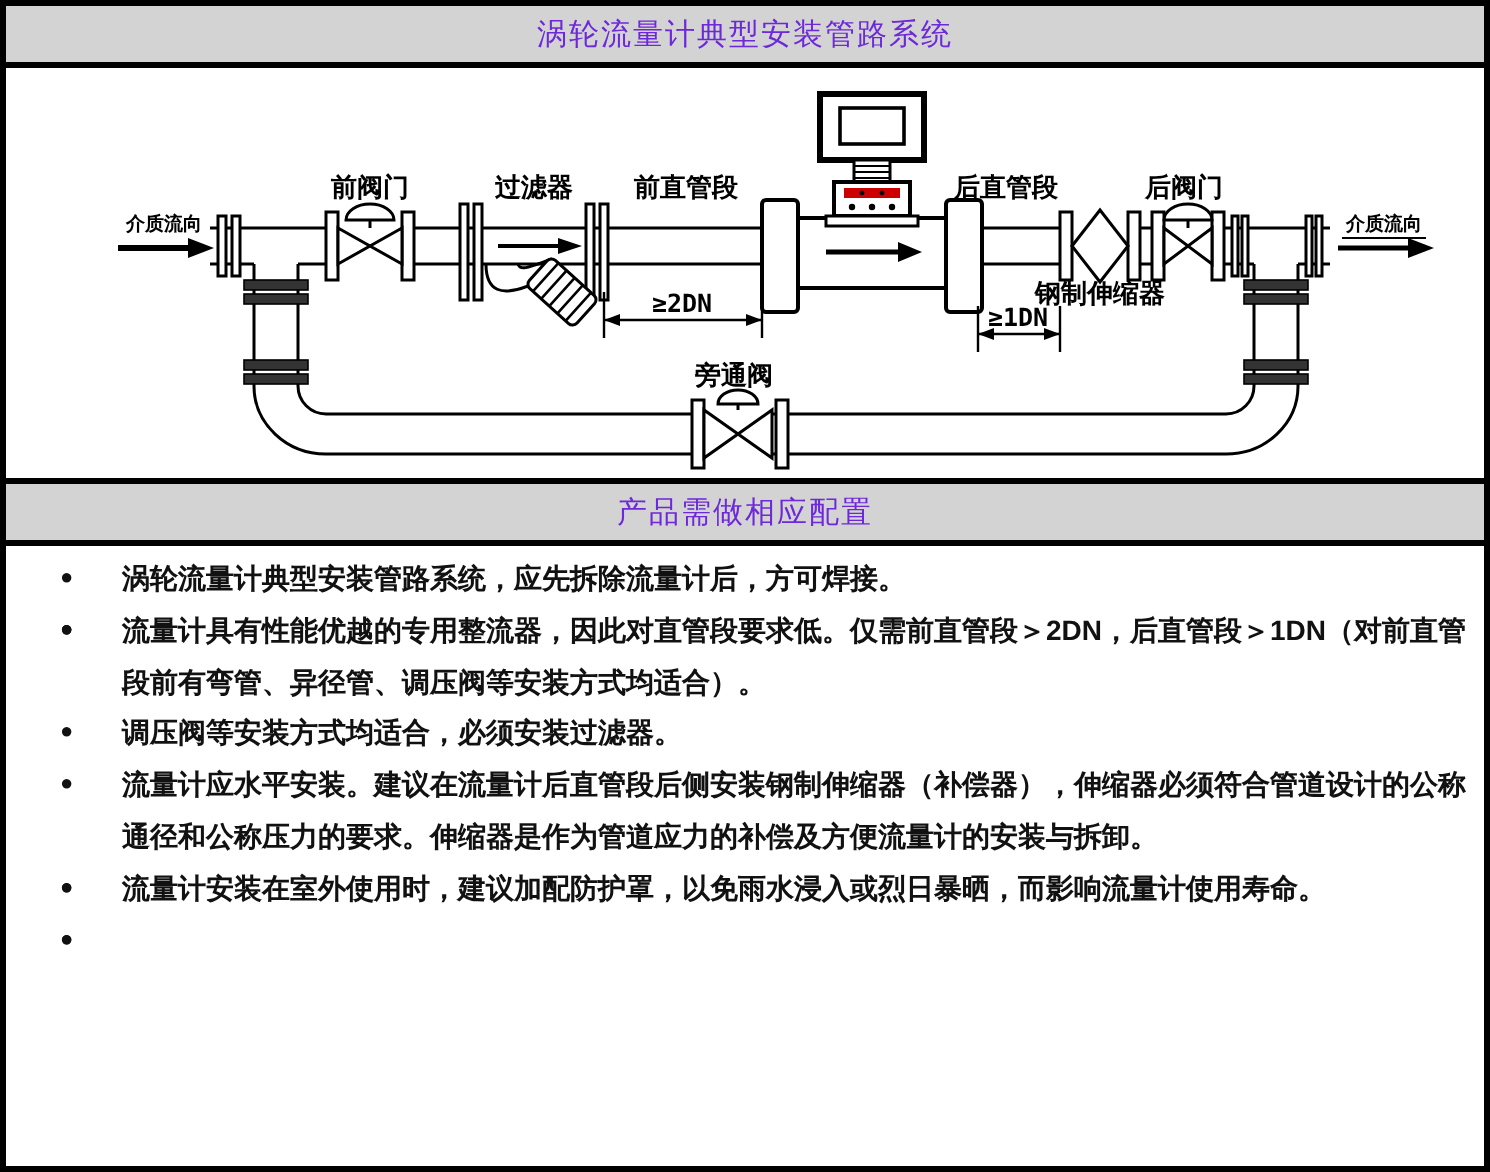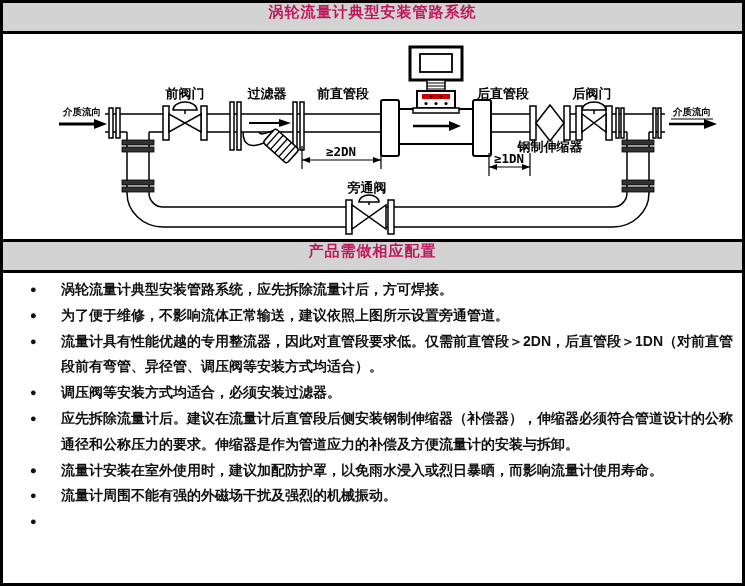--- a/index.html
+++ b/index.html
@@ -4,22 +4,22 @@
 <style>
   html,body{margin:0;padding:0;background:#fff;}
   .frame{
     width:745px;height:586px;box-sizing:border-box;
     border:3px solid #000;
     font-family:"Liberation Sans","DejaVu Sans",sans-serif;
     background:#fff;overflow:hidden;
   }
   .bar{
     height:28px;background:#d3d3d3;border-bottom:3px solid #000;
-    display:flex;align-items:flex-start;justify-content:center;
-    font-size:15px;font-weight:bold;color:#be185d;letter-spacing:1px;
+    display:flex;align-items:center;justify-content:center;
+    font-size:15px;font-weight:normal;color:#6d28d9;letter-spacing:1px;
   }
   .diagram{height:205px;border-bottom:3px solid #000;background:#fff;}
   .diagram svg{display:block;}
   .notes{padding:4px 6px 0 0;}
   .note{
     position:relative;padding-left:58px;font-size:14px;font-weight:bold;
     line-height:25.8px;color:#111;
   }
   .note .dot{position:absolute;left:27px;top:0;font-size:11px;}
   svg text{font-family:"Liberation Sans","DejaVu Sans",sans-serif;font-weight:bold;fill:#000;}
@@ -172,23 +172,23 @@
     </svg>
   </div>
 
   <div class="bar">
     <span>产品需做相应配置</span>
   </div>
 
   <div class="notes">
     <div class="note"><span class="dot">●</span><span>涡轮流量计典型安装管路系统，应先拆除流量计后，方可焊接。</span></div>
     <div class="note"><span class="dot">●</span></div>
-    <div class="note"><span class="dot">●</span><span>为了便于维修，不影响流体正常输送，建议依照上图所示设置旁通管道。</span></div>
+    <div class="note"><span class="dot">●</span></div>
     <div class="note"><span class="dot">●</span><span>流量计具有性能优越的专用整流器，因此对直管段要求低。仅需前直管段＞2DN，后直管段＞1DN（对前直管段前有弯管、异径管、调压阀等安装方式均适合）。</span></div>
     <div class="note"><span class="dot">●</span><span>调压阀等安装方式均适合，必须安装过滤器。</span></div>
-    <div class="note"><span class="dot">●</span><span>应先拆除流量计后。建议在流量计后直管段后侧安装钢制伸缩器（补偿器），伸缩器必须符合管道设计的公称通径和公称压力的要求。伸缩器是作为管道应力的补偿及方便流量计的安装与拆卸。</span></div>
+    <div class="note"><span class="dot">●</span><span>流量计应水平安装。建议在流量计后直管段后侧安装钢制伸缩器（补偿器），伸缩器必须符合管道设计的公称通径和公称压力的要求。伸缩器是作为管道应力的补偿及方便流量计的安装与拆卸。</span></div>
     <div class="note"><span class="dot">●</span></div>
     <div class="note"><span class="dot">●</span><span>流量计安装在室外使用时，建议加配防护罩，以免雨水浸入或烈日暴晒，而影响流量计使用寿命。</span></div>
-    <div class="note"><span class="dot">●</span><span>流量计周围不能有强的外磁场干扰及强烈的机械振动。</span></div>
+    <div class="note"><span class="dot">●</span></div>
     <div class="note"><span class="dot">●</span></div>
   </div>
 
 </div>
 
 </body></html>

